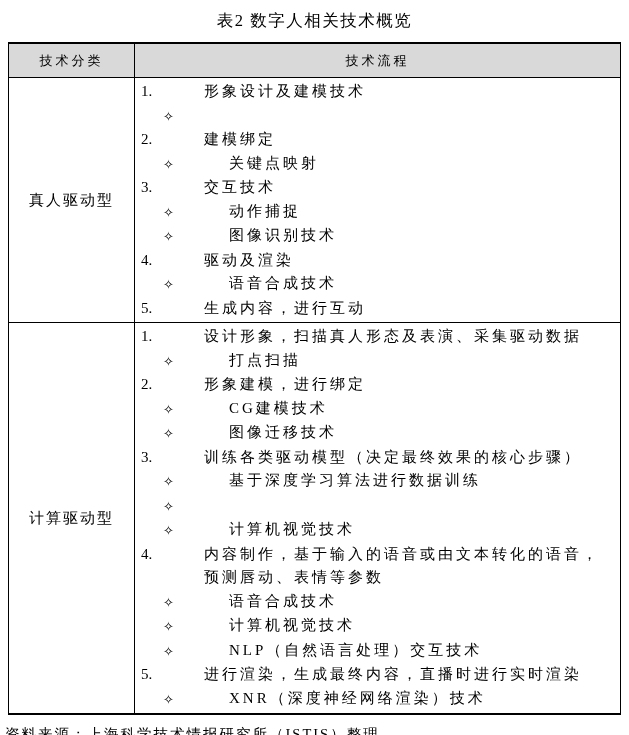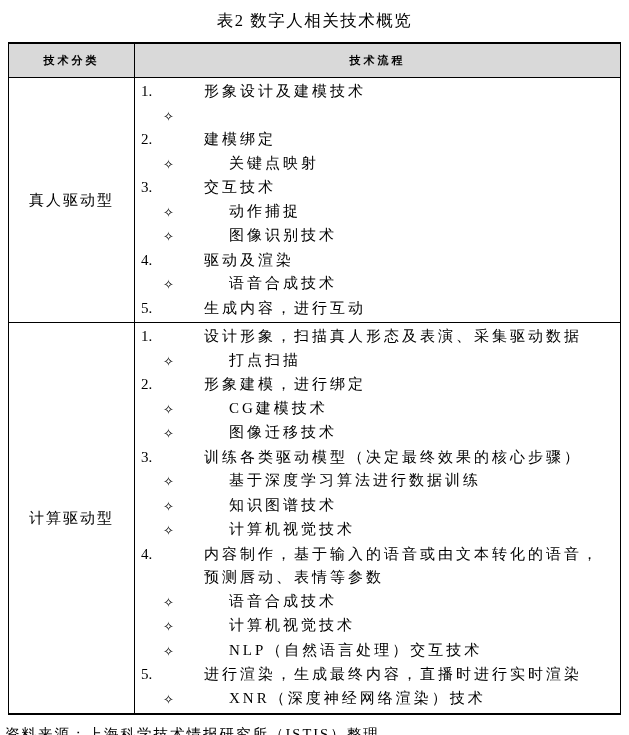--- a/index.html
+++ b/index.html
@@ -28,22 +28,22 @@
   }
   .hdr{
     display:grid;
     grid-template-columns:125px 1fr;
     background:#d9d9d9;
     border-bottom:1px solid #000;
   }
   .hdr .hcell{
     height:33px;
     display:flex;align-items:center;justify-content:center;
-    font-weight:bold;
-    font-size:11px;
+    font-weight:normal;
+    font-size:13px;
     letter-spacing:3px;
   }
   .hdr .hcell + .hcell{border-left:1px solid #000;}
   .brow{
     display:grid;
     grid-template-columns:125px 1fr;
   }
   .brow + .brow{border-top:1px solid #000;}
   .cat{
     display:flex;align-items:center;justify-content:center;
@@ -162,21 +162,20 @@
           <div class="line main">
             <span class="marker">3.</span>
             <span class="txt">训练各类驱动模型（决定最终效果的核心步骤）</span>
           </div>
           <div class="line sub">
             <span class="marker">✧</span>
             <span class="txt">基于深度学习算法进行数据训练</span>
           </div>
           <div class="line sub">
             <span class="marker">✧</span>
-            <span class="txt">知识图谱技术</span>
           </div>
           <div class="line sub">
             <span class="marker">✧</span>
             <span class="txt">计算机视觉技术</span>
           </div>
           <div class="line main">
             <span class="marker">4.</span>
             <span class="txt">内容制作，基于输入的语音或由文本转化的语音，预测唇动、表情等参数</span>
           </div>
           <div class="line sub">

